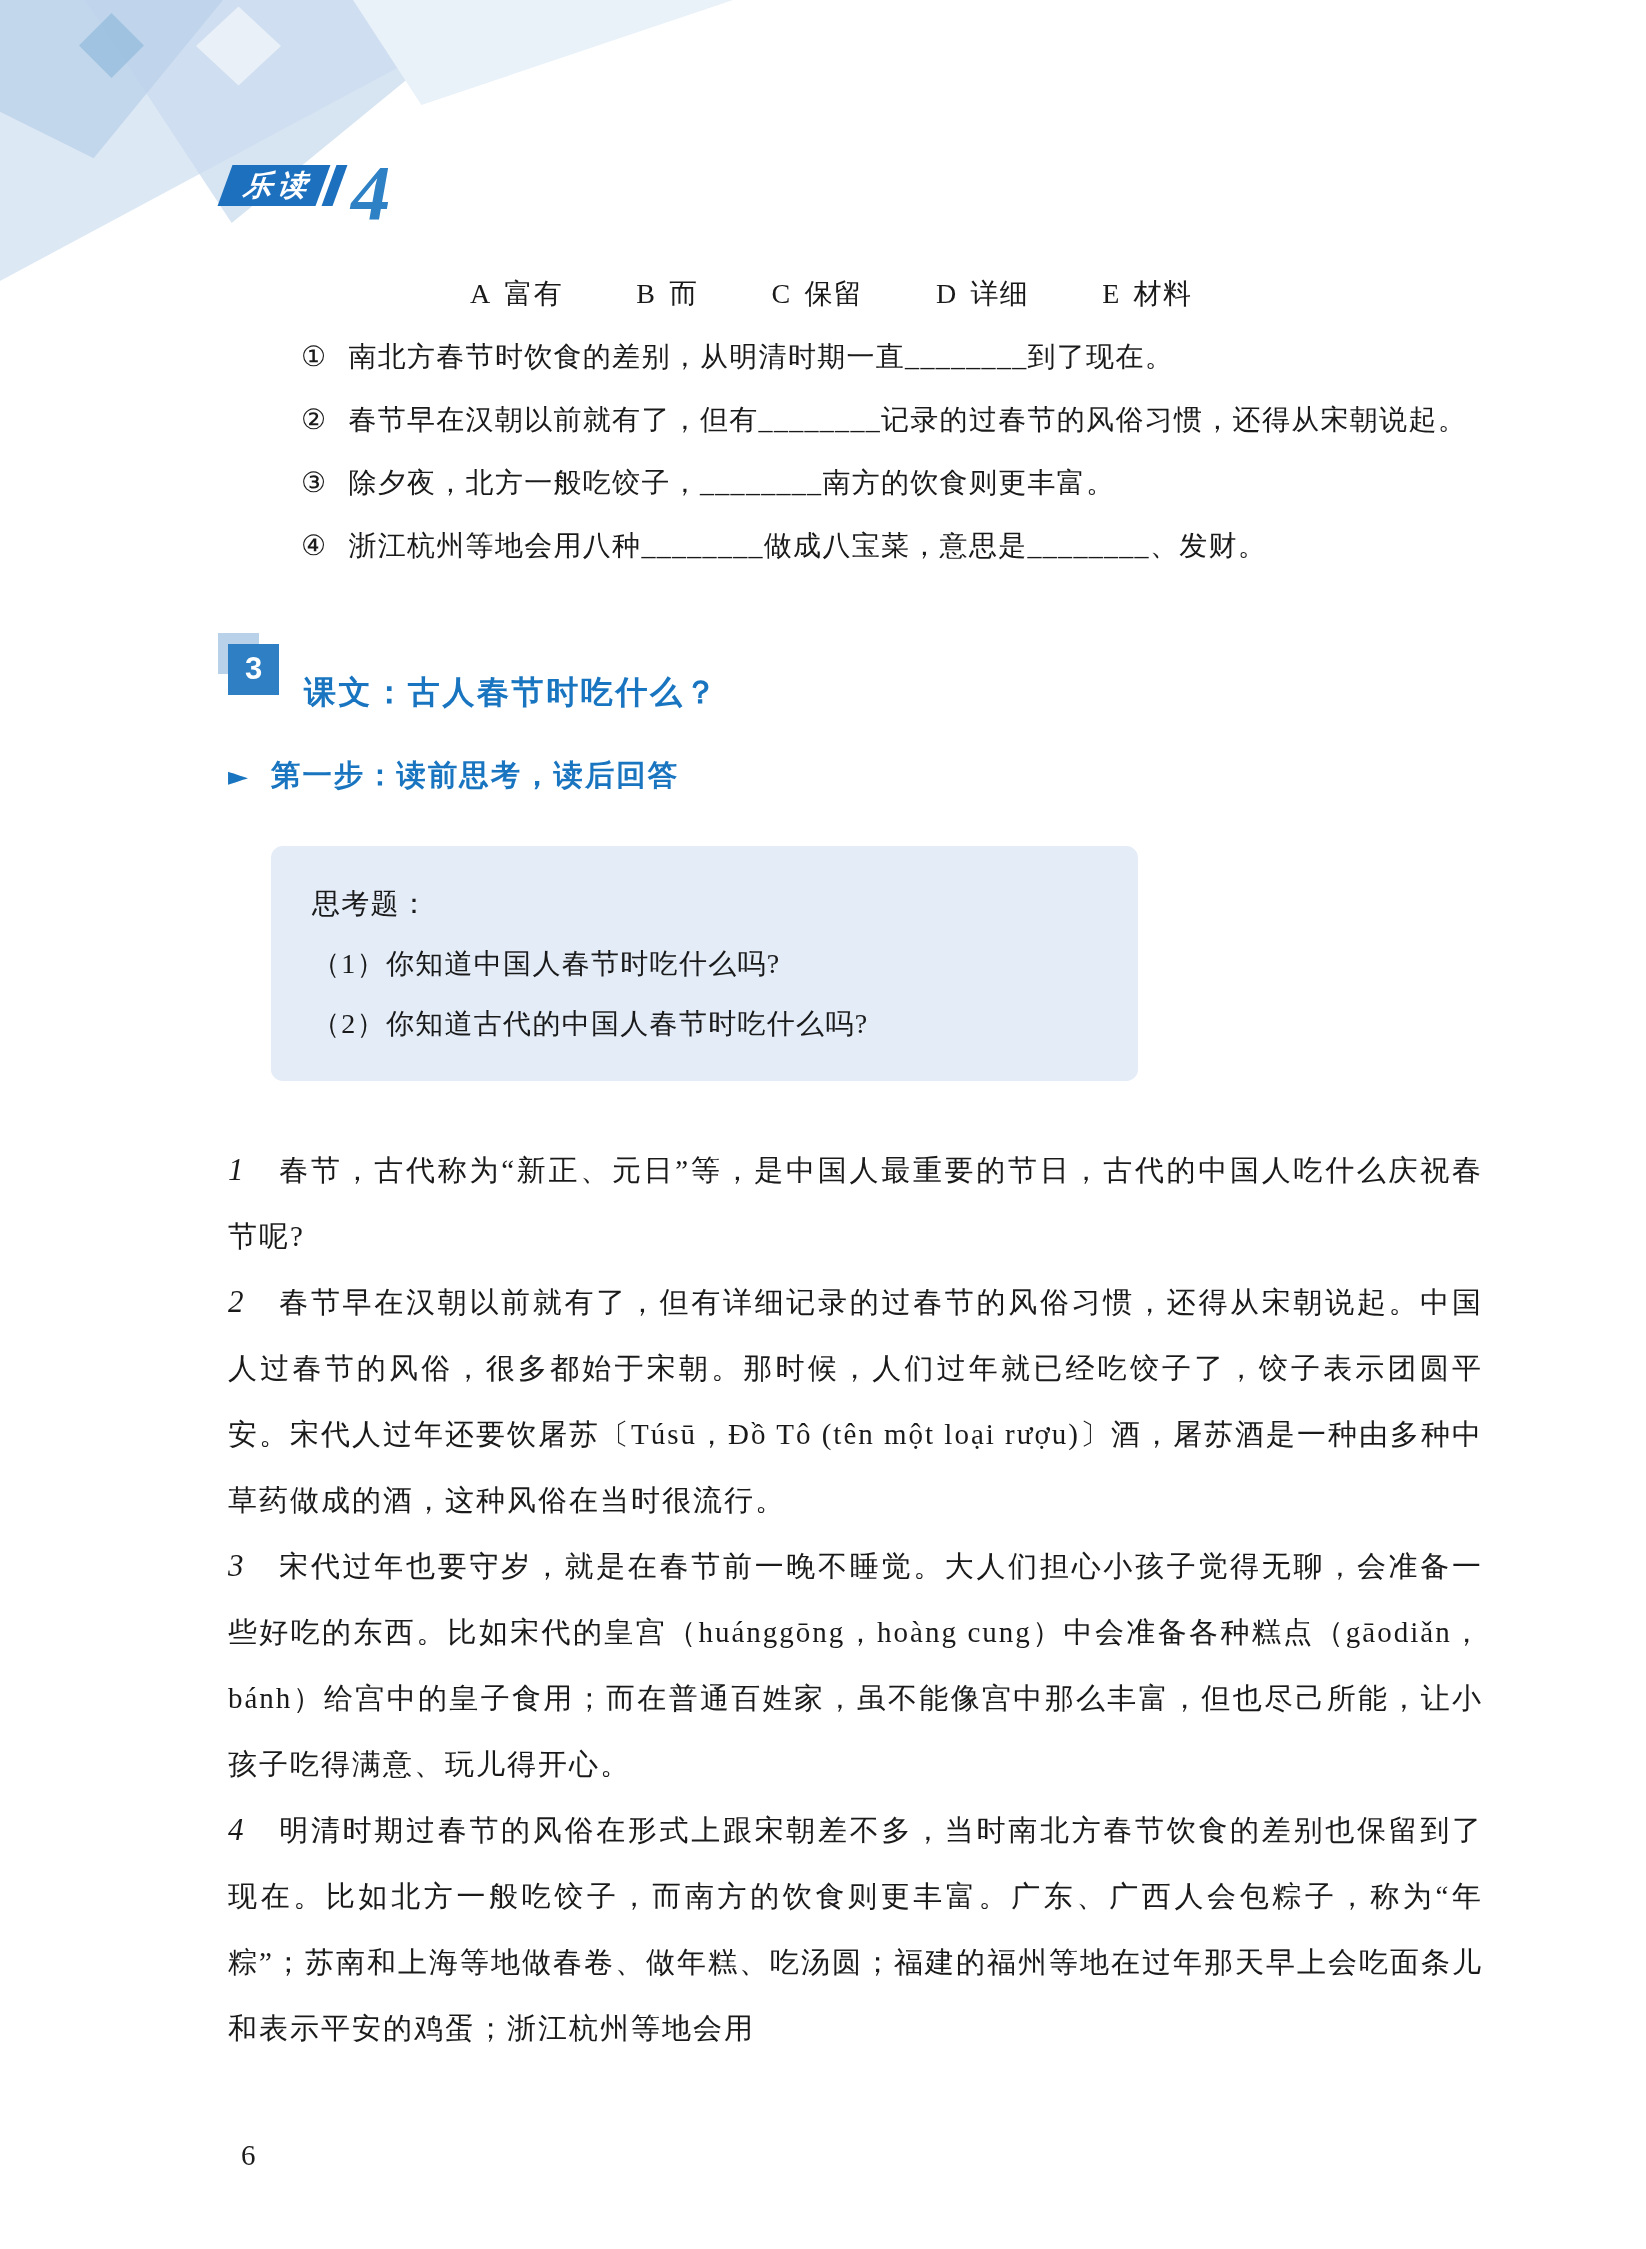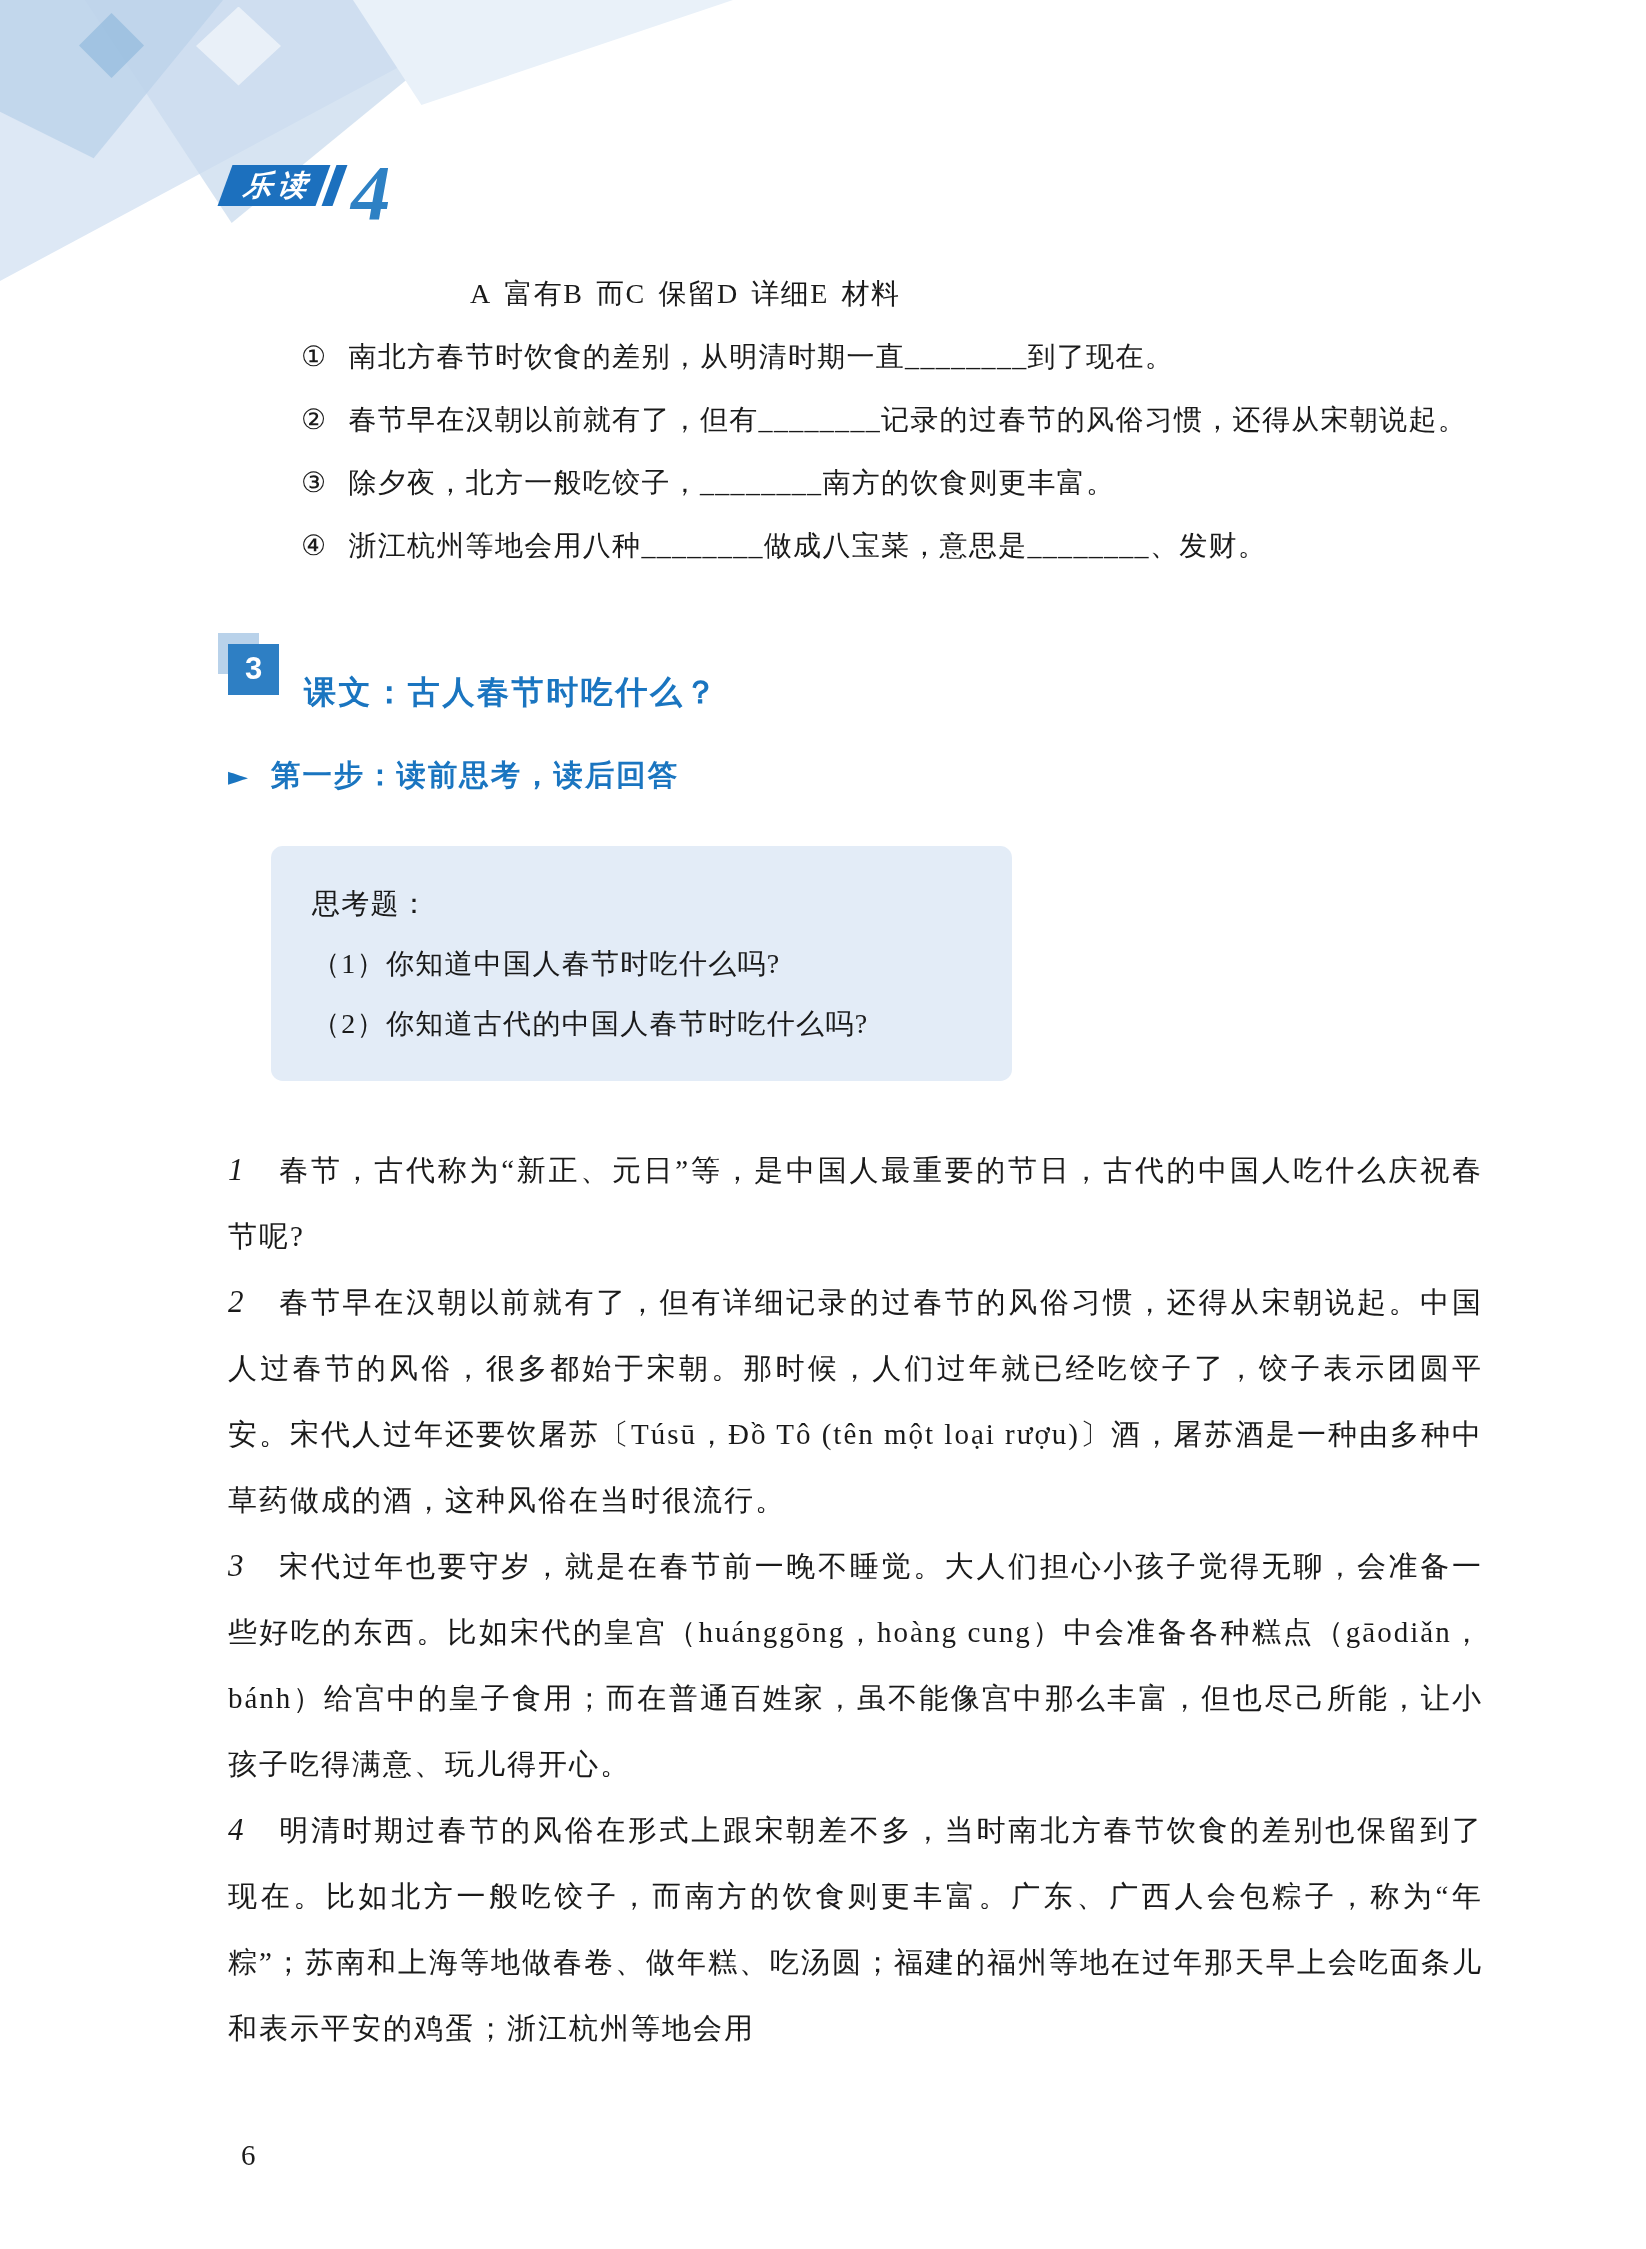--- a/index.html
+++ b/index.html
@@ -44,21 +44,21 @@
     transform:translateY(10.5px);
     font-family:"Liberation Serif","DejaVu Serif",serif;
   }
 
   
   .content { position:absolute; left:228px; top:262px; width:1255px; }
 
   .ex-title { font-size:28px; line-height:63px; letter-spacing:1.3px; margin-left:55px; }
 
   .options {
-    display:flex; margin-left:242px;
+    display:flex; gap:73px; margin-left:242px;
     font-size:28px; line-height:63px; letter-spacing:1.3px;
   }
   .opt-key { margin-right:13px; }
 
   .ex-items { margin-left:73px; }
   .ex-item {
     font-size:28px; line-height:63px; letter-spacing:1.3px;
     padding-left:55px; text-indent:-55px;
   }
   .item-num { margin-right:21px; }
@@ -83,21 +83,21 @@
   .step { margin-top:41px; display:flex; align-items:center; }
   .step-arrow { color:#1a75c0; font-size:26px; margin-right:17px; line-height:1; font-family:"DejaVu Sans",sans-serif; }
   .step-label {
     color:#1a75c0; font-weight:bold; font-size:29.4px; letter-spacing:2px;
     font-family:"Liberation Sans","DejaVu Sans",sans-serif;
     margin-left:6px;
   }
 
   
   .think-box {
-    margin-top:50px; margin-left:43px; width:741px;
+    margin-top:50px; margin-left:43px; width:867px;
     background:#e3ecf7; border-radius:11.8px;
     padding:27.5px 41px;
     font-size:28px; line-height:60px; letter-spacing:1.3px;
   }
 
   
   .passage { margin-top:56px; }
   .para {
     font-size:29px; line-height:66px; letter-spacing:2px;
     text-align:justify;

